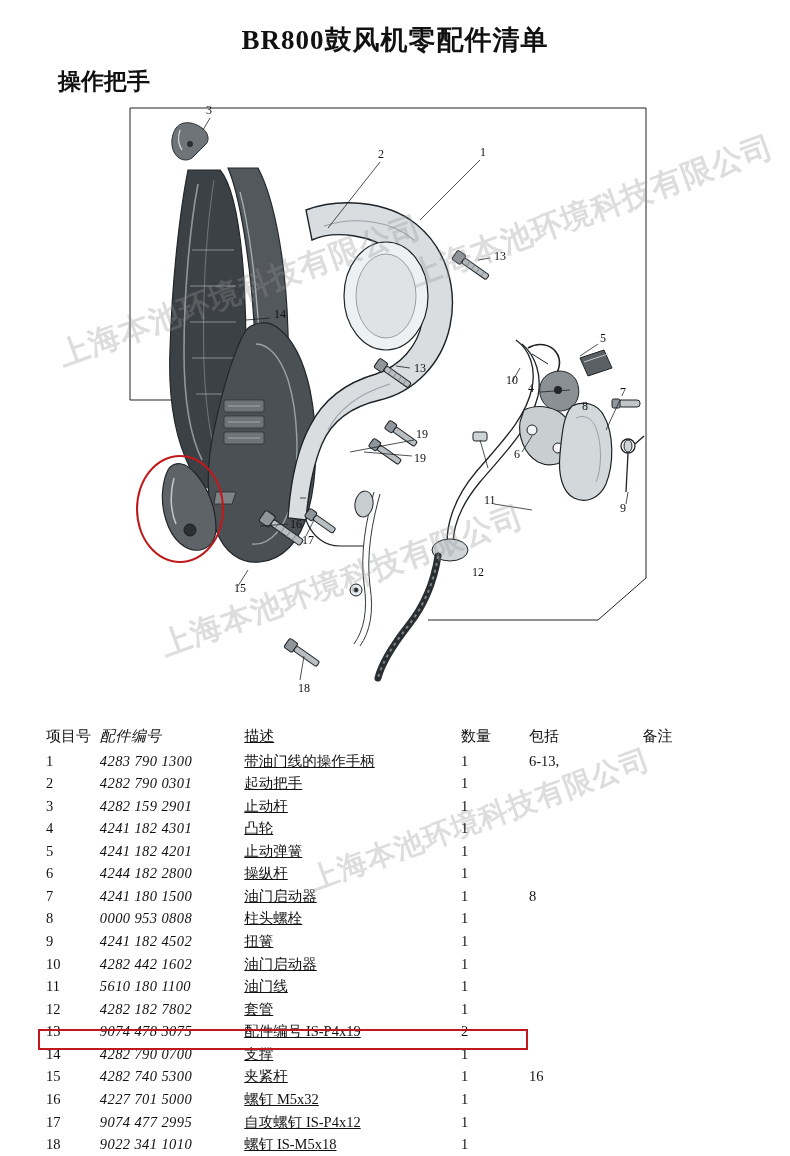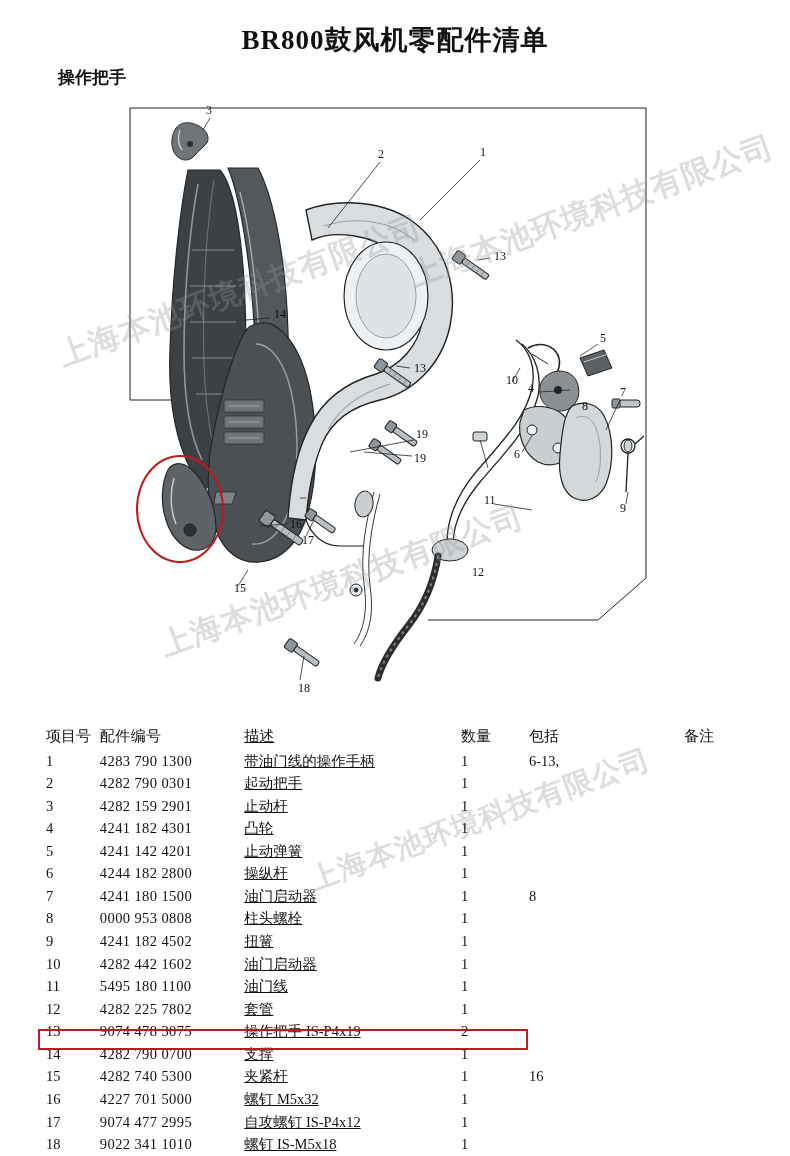--- a/index.html
+++ b/index.html
@@ -23,21 +23,21 @@
     font-size: 27px;
     font-weight: bold;
     letter-spacing: 1px;
     padding-top: 22px;
     font-family: "Liberation Serif", serif;
   }
   .subtitle {
     position: absolute;
     left: 58px;
     top: 66px;
-    font-size: 17px;
+    font-size: 23px;
     font-weight: bold;
     font-family: Liberation Serif, serif;
   }
   
   .diagram {
     position: absolute;
     left: 128px;
     top: 100px;
     width: 520px;
     height: 600px;
@@ -77,25 +77,25 @@
     text-align: left;
     padding: 1px 0 4px 0;
     font-size: 15px;
   }
   tbody td {
     padding: 1.5px 0;
     line-height: 1.35;
     white-space: nowrap;
   }
   .c-item   { width: 58px; }
-  .c-part   { width: 140px; letter-spacing: 0.4px; }
+  .c-part   { width: 140px; letter-spacing: 0.4px; font-style: italic; }
   .c-desc   { width: 210px; text-decoration: underline; }
   .c-qty    { width: 66px; }
   .c-incl   { width: 110px; }
-  .c-note   { width: 110px; text-align: center; }
+  .c-note   { width: 110px; text-align: left; }
   .hdr-item { padding-left: 6px; }
   tbody td.c-item { padding-left: 6px; }
   .rowbox {
     position: absolute;
     left: 38px;
     top: 1029px;
     width: 490px;
     height: 21px;
     border: 2px solid #c0191c;
     pointer-events: none;
@@ -407,21 +407,21 @@
           <tr>
             <td class="c-item">4</td>
             <td class="c-part">4241 182 4301</td>
             <td class="c-desc">凸轮</td>
             <td class="c-qty">1</td>
             <td class="c-incl"></td>
             <td class="c-note"></td>
           </tr>
           <tr>
             <td class="c-item">5</td>
-            <td class="c-part">4241 142 4201</td>
+            <td class="c-part">4241 182 4201</td>
             <td class="c-desc">止动弹簧</td>
             <td class="c-qty">1</td>
             <td class="c-incl"></td>
             <td class="c-note"></td>
           </tr>
           <tr>
             <td class="c-item">6</td>
             <td class="c-part">4244 182 2800</td>
             <td class="c-desc">操纵杆</td>
             <td class="c-qty">1</td>
@@ -455,38 +455,38 @@
           <tr>
             <td class="c-item">10</td>
             <td class="c-part">4282 442 1602</td>
             <td class="c-desc">油门启动器</td>
             <td class="c-qty">1</td>
             <td class="c-incl"></td>
             <td class="c-note"></td>
           </tr>
           <tr>
             <td class="c-item">11</td>
-            <td class="c-part">5495 180 1100</td>
+            <td class="c-part">5610 180 1100</td>
             <td class="c-desc">油门线</td>
             <td class="c-qty">1</td>
             <td class="c-incl"></td>
             <td class="c-note"></td>
           </tr>
           <tr>
             <td class="c-item">12</td>
-            <td class="c-part">4282 225 7802</td>
+            <td class="c-part">4282 182 7802</td>
             <td class="c-desc">套管</td>
             <td class="c-qty">1</td>
             <td class="c-incl"></td>
             <td class="c-note"></td>
           </tr>
           <tr>
             <td class="c-item">13</td>
             <td class="c-part">9074 478 3075</td>
-            <td class="c-desc">操作把手 IS-P4x19</td>
+            <td class="c-desc">配件编号 IS-P4x19</td>
             <td class="c-qty">2</td>
             <td class="c-incl"></td>
             <td class="c-note"></td>
           </tr>
           <tr>
             <td class="c-item">14</td>
             <td class="c-part">4282 790 0700</td>
             <td class="c-desc">支撑</td>
             <td class="c-qty">1</td>
             <td class="c-incl"></td>

